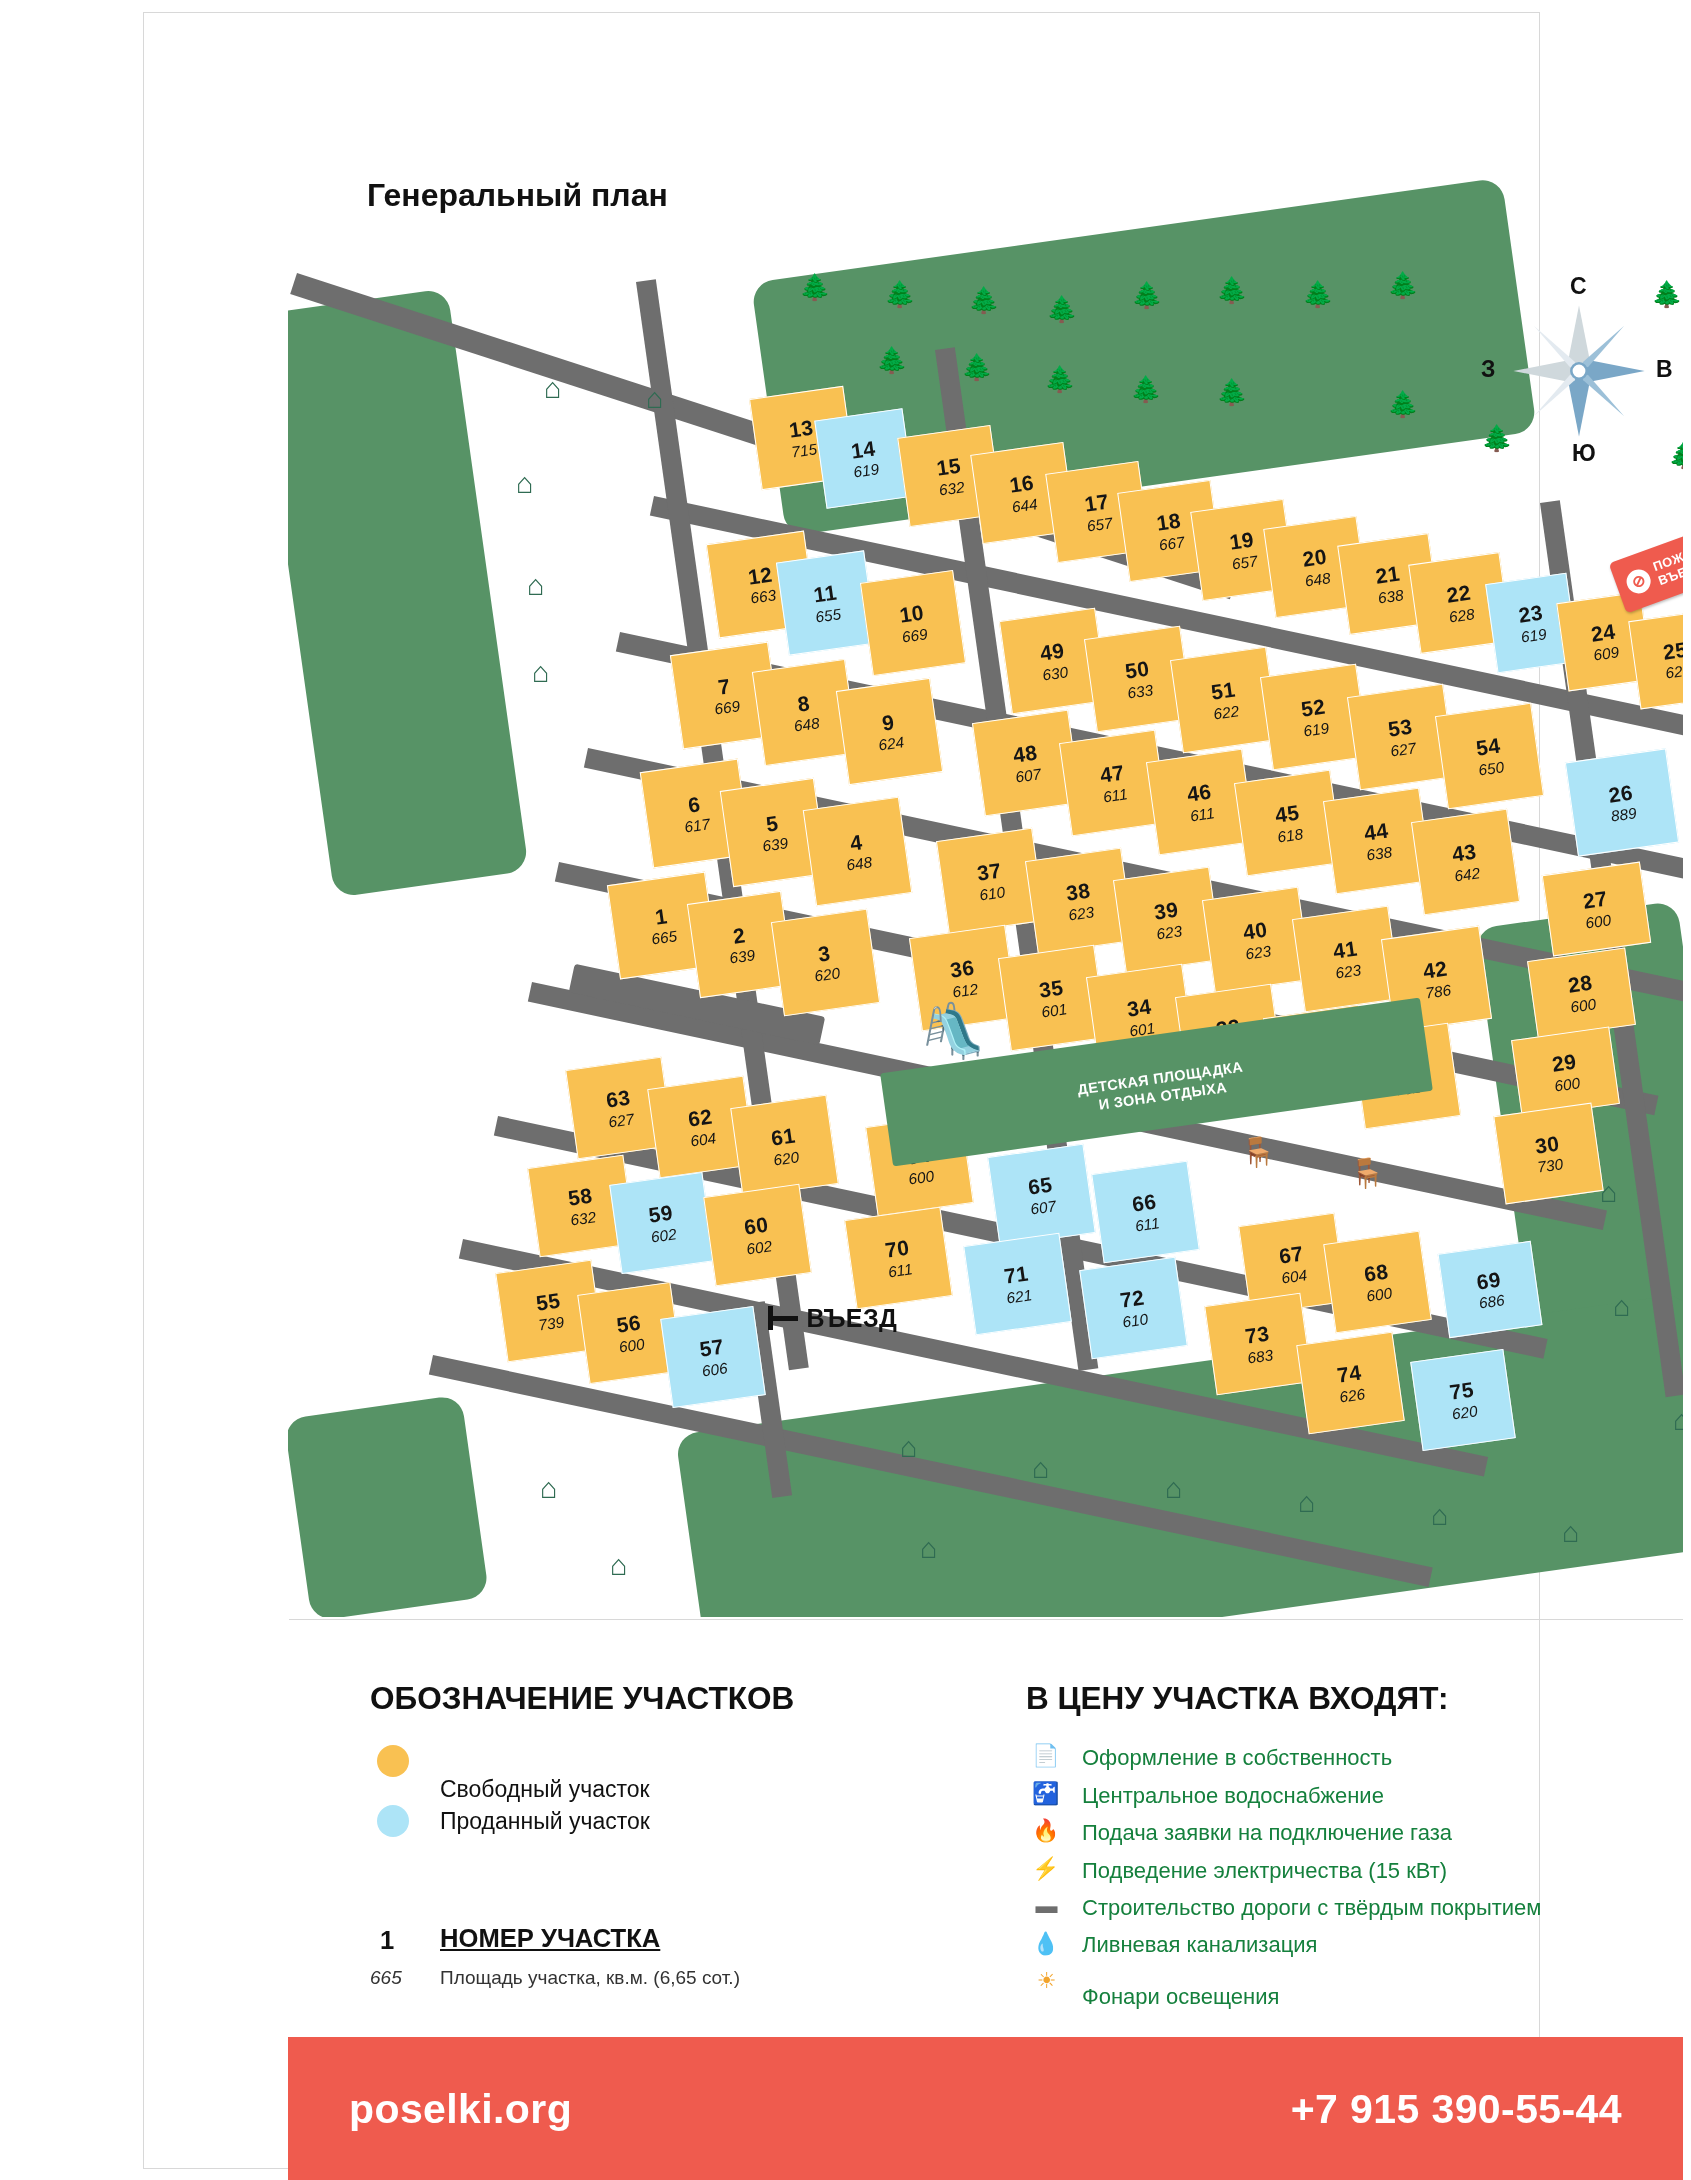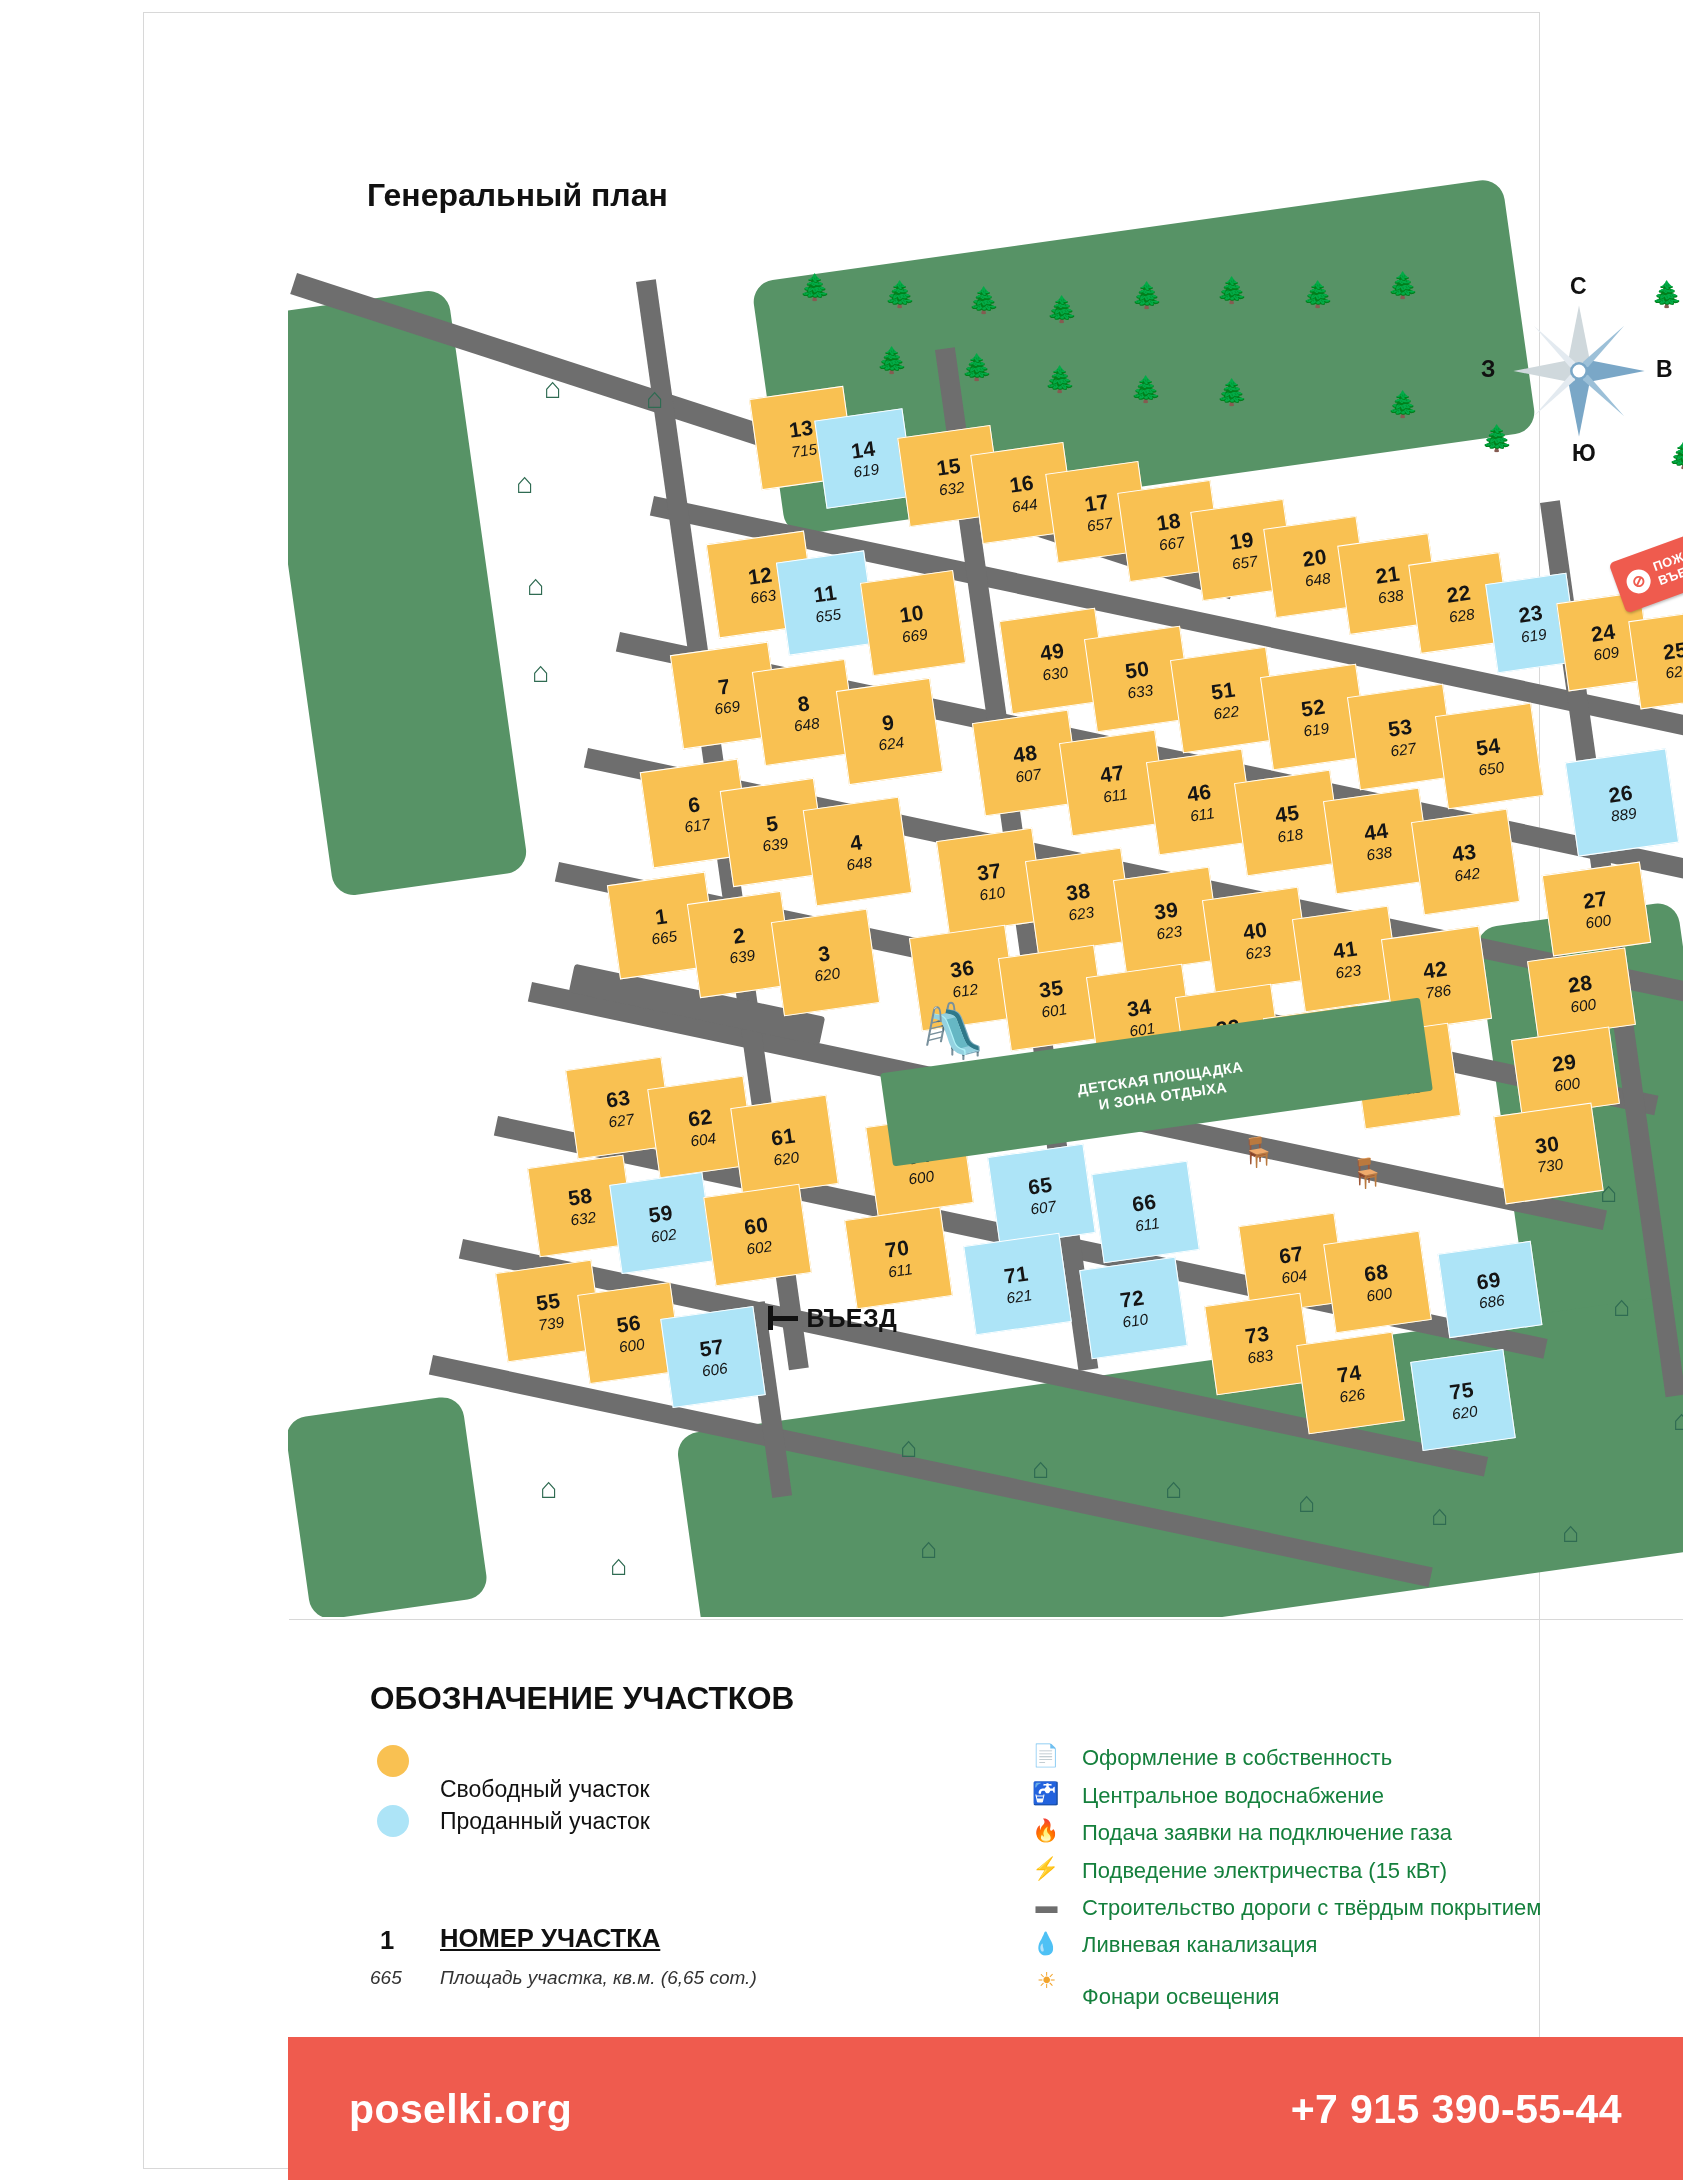--- a/index.html
+++ b/index.html
@@ -100,21 +100,21 @@
   .leg-h{
     position:absolute;font-size:31.5px;font-weight:bold;color:#111;white-space:nowrap;
   }
   .leg-h.left{left:82px;top:61px;}
   .leg-h.right{left:738px;top:61px;}
   .swatch{position:absolute;width:32px;height:32px;border-radius:50%;}
   .leg-item{position:absolute;font-size:23px;color:#111;white-space:nowrap;}
   .leg-num{position:absolute;left:92px;top:307px;font-size:25.6px;font-weight:bold;color:#111;}
   .leg-num-lbl{position:absolute;left:152px;top:305px;font-size:25.6px;font-weight:bold;color:#111;text-decoration:underline;}
   .leg-area{position:absolute;left:82px;top:348px;font-size:19px;font-style:italic;color:#333;}
-  .leg-area-lbl{position:absolute;left:152px;top:348px;font-size:19px;color:#333;font-style:italic;}
+  .leg-area-lbl{position:absolute;left:152px;top:348px;font-size:19px;color:#333;}
   .feat{position:absolute;font-size:22px;color:#15803d;white-space:nowrap;}
   .feat-ic{position:absolute;width:31px;height:25.6px;display:flex;align-items:center;justify-content:center;font-size:22px;}
 
   
   .footer{
     position:absolute;left:144px;top:2024px;width:1395px;height:145px;background:#ef5b4e;
     display:flex;align-items:center;justify-content:space-between;box-sizing:border-box;
     padding:0 61px;
   }
   .footer .site{color:#fff;font-size:41px;font-weight:bold;letter-spacing:0.4px;}
@@ -538,20 +538,21 @@
           <span class="arrow"></span>
           <span class="etxt">ВЪЕЗД</span>
         </div>
       </div>
     </div>
 
     <div class="legend-sep"></div>
     <div class="legend">
 
       <div class="leg-h left">ОБОЗНАЧЕНИЕ УЧАСТКОВ</div>
+      <div class="leg-h right">В ЦЕНУ УЧАСТКА ВХОДЯТ:</div>
 
       <div class="swatch" style="left:89px;top:126px;background:#f9c152;"></div>
       <div class="leg-item" style="left:152px;top:129px;margin-top:28px;">Свободный участок</div>
 
       <div class="swatch" style="left:89px;top:186px;background:#ade4f7;"></div>
       <div class="leg-item" style="left:152px;top:189px;">Проданный участок</div>
 
       <div class="leg-num">1</div>
       <div class="leg-num-lbl">НОМЕР УЧАСТКА</div>
       <div class="leg-area">665</div>

